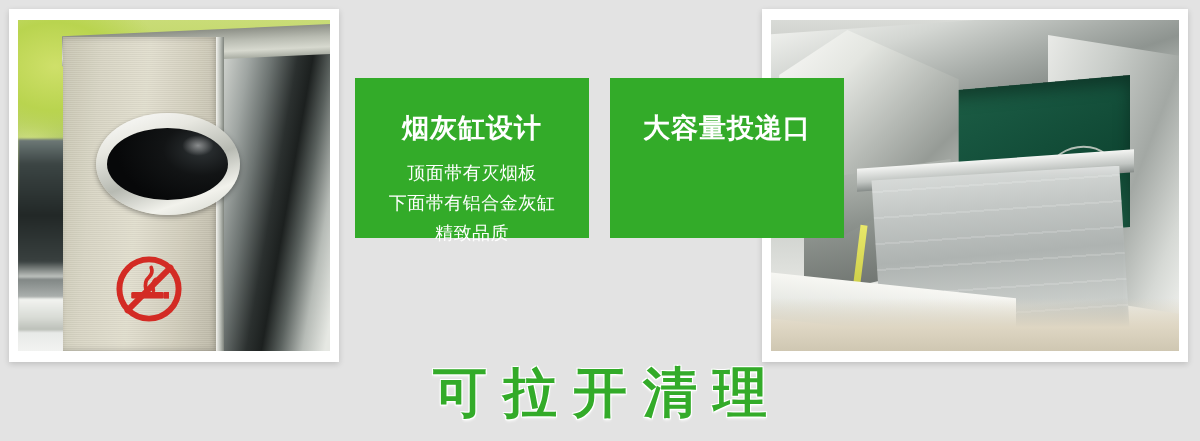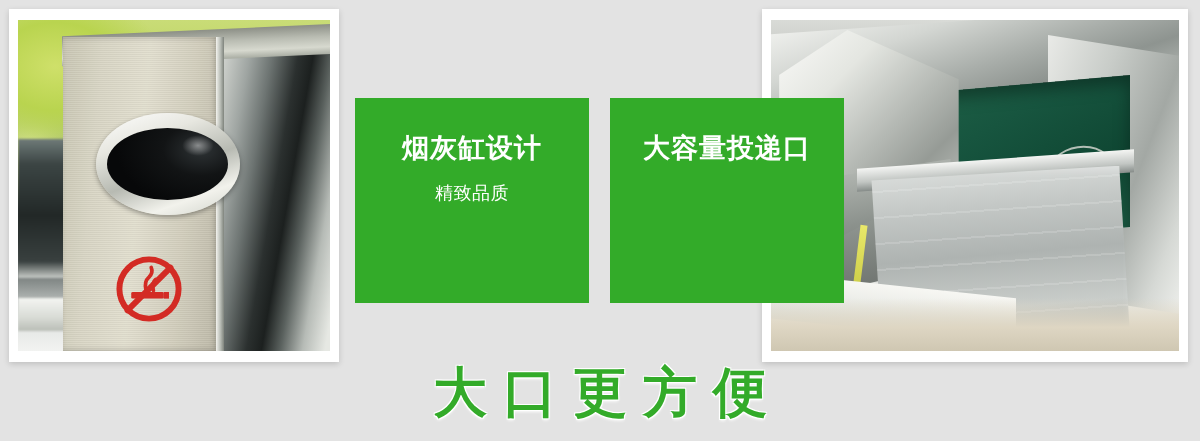--- a/index.html
+++ b/index.html
@@ -212,22 +212,22 @@
     position: absolute;
     left: -2%; bottom: 6%;
     width: 62%; height: 14%;
     background: linear-gradient(180deg,#f7f7f3 0%,#dcdfda 100%);
     transform: skewY(6deg);
   }
 
   
   .panel {
     position: absolute;
-    top: 98px;
-    height: 205px;
+    top: 78px;
+    height: 160px;
     background: #33ab29;
     color: #ffffff;
     text-align: center;
     box-sizing: border-box;
     display: flex;
     flex-direction: column;
     align-items: center;
     justify-content: flex-start;
   }
   .panel.p1 { left: 355px; width: 234px; padding-top: 34px; }
@@ -313,25 +313,27 @@
       <div class="bucket"></div>
       <div class="bucket-lines"></div>
       <div class="base-white"></div>
       <div class="base-shadow"></div>
     </div>
   </div>
 
   <div class="panel p1">
     <div class="panel-title">烟灰缸设计</div>
     <div class="panel-lines">
+      <div class="panel-line">顶面带有灭烟板</div>
+      <div class="panel-line">下面带有铝合金灰缸</div>
       <div class="panel-line">精致品质</div>
     </div>
   </div>
 
   <div class="panel p2">
     <div class="panel-title">大容量投递口</div>
     <div class="panel-lines">
     </div>
   </div>
 
-  <div class="headline">大口更方便</div>
+  <div class="headline">可拉开清理</div>
 
 </div>
 
 </body></html>

